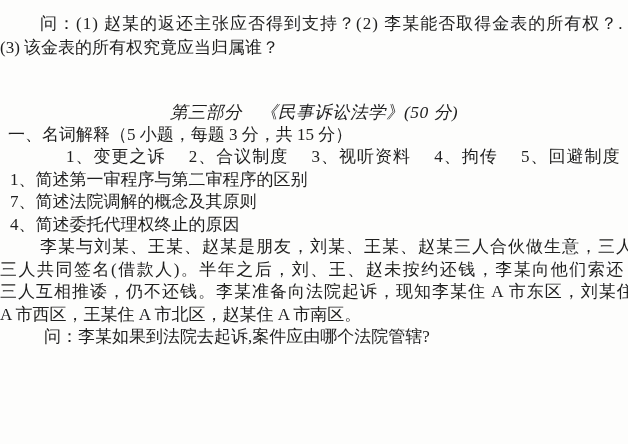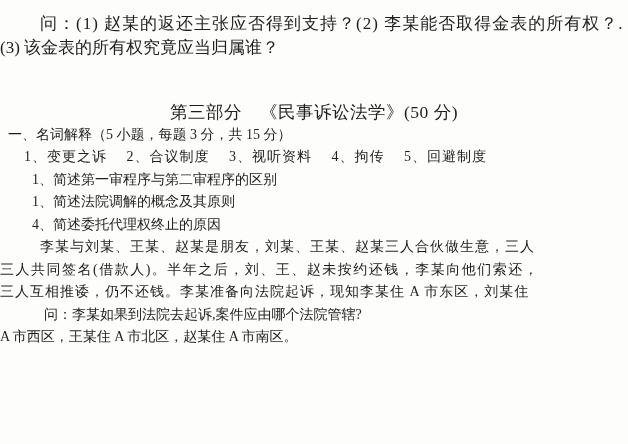--- a/index.html
+++ b/index.html
@@ -19,35 +19,36 @@
   }
   .ln {
     height: 24px;
     line-height: 24px;
     font-size: 17px;
     white-space: nowrap;
   }
   .ln2 {
     height: 22.5px;
     line-height: 22.5px;
-    font-size: 14px;
+    font-size: 17px;
     white-space: nowrap;
   }
   .intro-block { padding-top: 12px; }
   .part-heading {
     margin-top: 41px;
     text-align: center;
     font-size: 17.5px;
     letter-spacing: 0.5px;
+    font-style: italic;
   }
   .ind-40 { padding-left: 40px; }
   .ind-44 { padding-left: 44px; }
   .ind-8  { padding-left: 8px; }
-  .ind-24 { padding-left: 24px; }
-  .ind-28 { padding-left: 32px; }
+  .ind-24 { padding-left: 24px; margin-left: 42px; }
+  .ind-28 { padding-left: 10px; }
   .ind-5  { }
   .stretch  { letter-spacing: 1px; }
   .stretch2 { letter-spacing: 1.5px; }
 </style>
 </head>
 <body>
 
 <div class="page">
 
   <div class="intro-block">
@@ -57,25 +58,25 @@
 
   <div class="ln2 part-heading">第三部分　《民事诉讼法学》(50 分)</div>
 
   <div>
     <div class="ln2 ind-8">一、名词解释（5 小题，每题 3 分，共 15 分）</div>
     <div class="ln2 ind-24 stretch">1、变更之诉　 2、合议制度　 3、视听资料　 4、拘传　 5、回避制度</div>
   </div>
 
   <div>
     <div class="ln2 ind-28">1、简述第一审程序与第二审程序的区别</div>
-    <div class="ln2 ind-28">1、简述法院调解的概念及其原则</div>
+    <div class="ln2 ind-28">7、简述法院调解的概念及其原则</div>
     <div class="ln2 ind-28">4、简述委托代理权终止的原因</div>
   </div>
 
   <div>
     <div class="ln2 ind-40 stretch">李某与刘某、王某、赵某是朋友，刘某、王某、赵某三人合伙做生意，三人</div>
     <div class="ln2 ind-5 stretch2">三人共同签名(借款人)。半年之后，刘、王、赵未按约还钱，李某向他们索还，</div>
     <div class="ln2 ind-5 stretch">三人互相推诿，仍不还钱。李某准备向法院起诉，现知李某住 A 市东区，刘某住</div>
+    <div class="ln2 ind-5">A 市西区，王某住 A 市北区，赵某住 A 市南区。</div>
     <div class="ln2 ind-44">问：李某如果到法院去起诉,案件应由哪个法院管辖?</div>
-    <div class="ln2 ind-5">A 市西区，王某住 A 市北区，赵某住 A 市南区。</div>
   </div>
 
 </div>
 
 </body></html>

